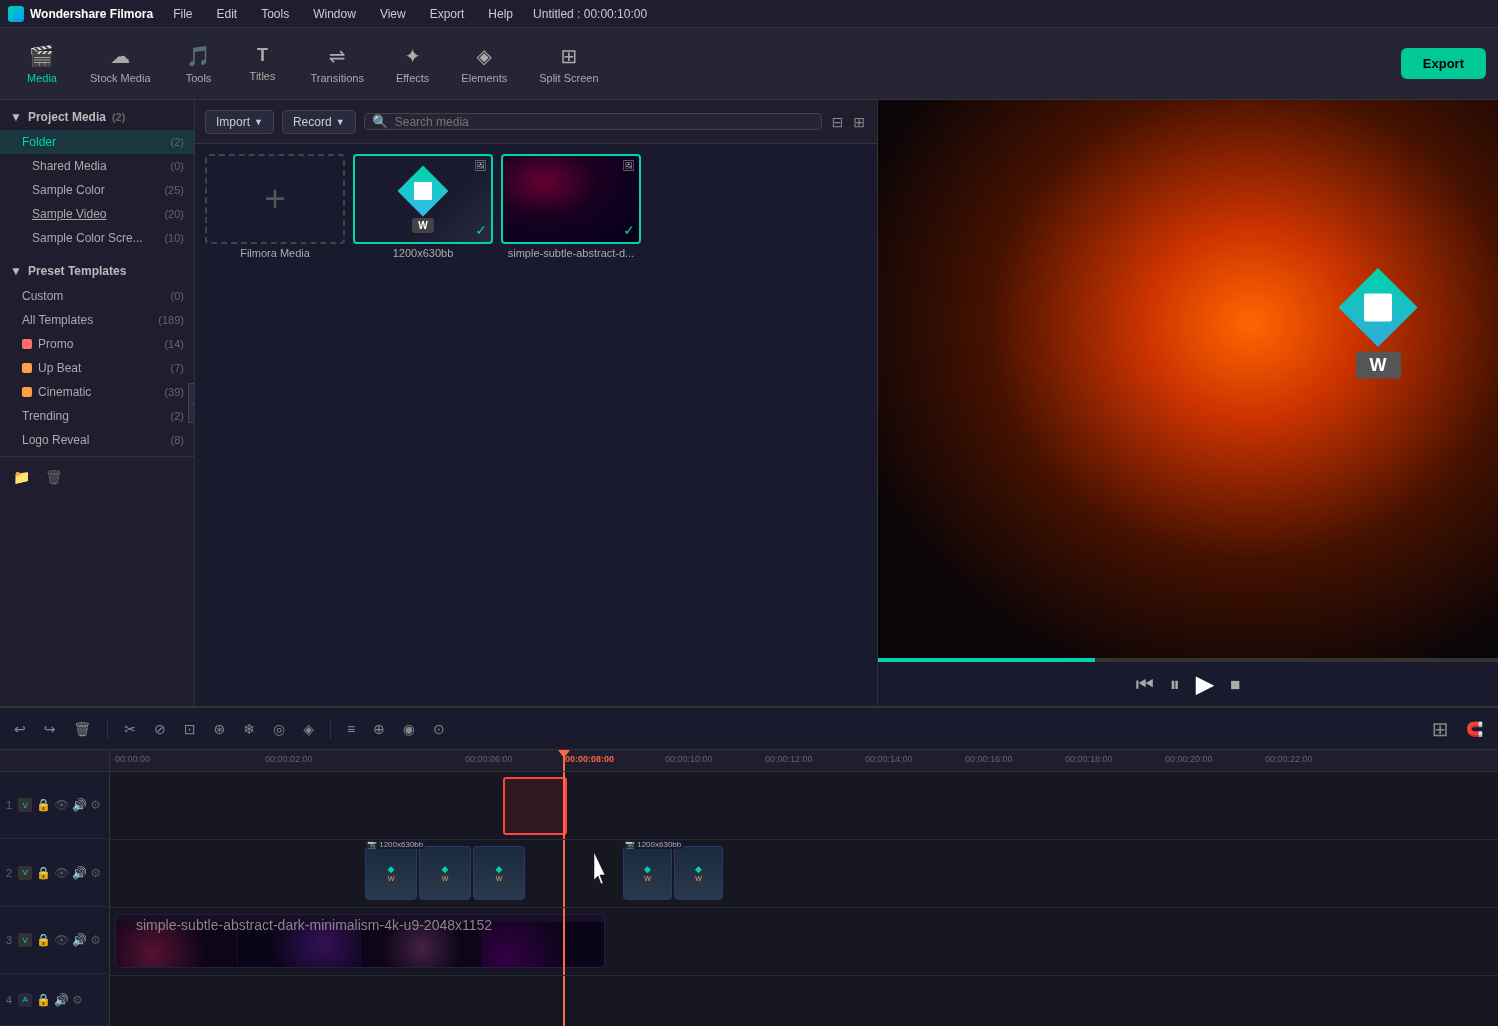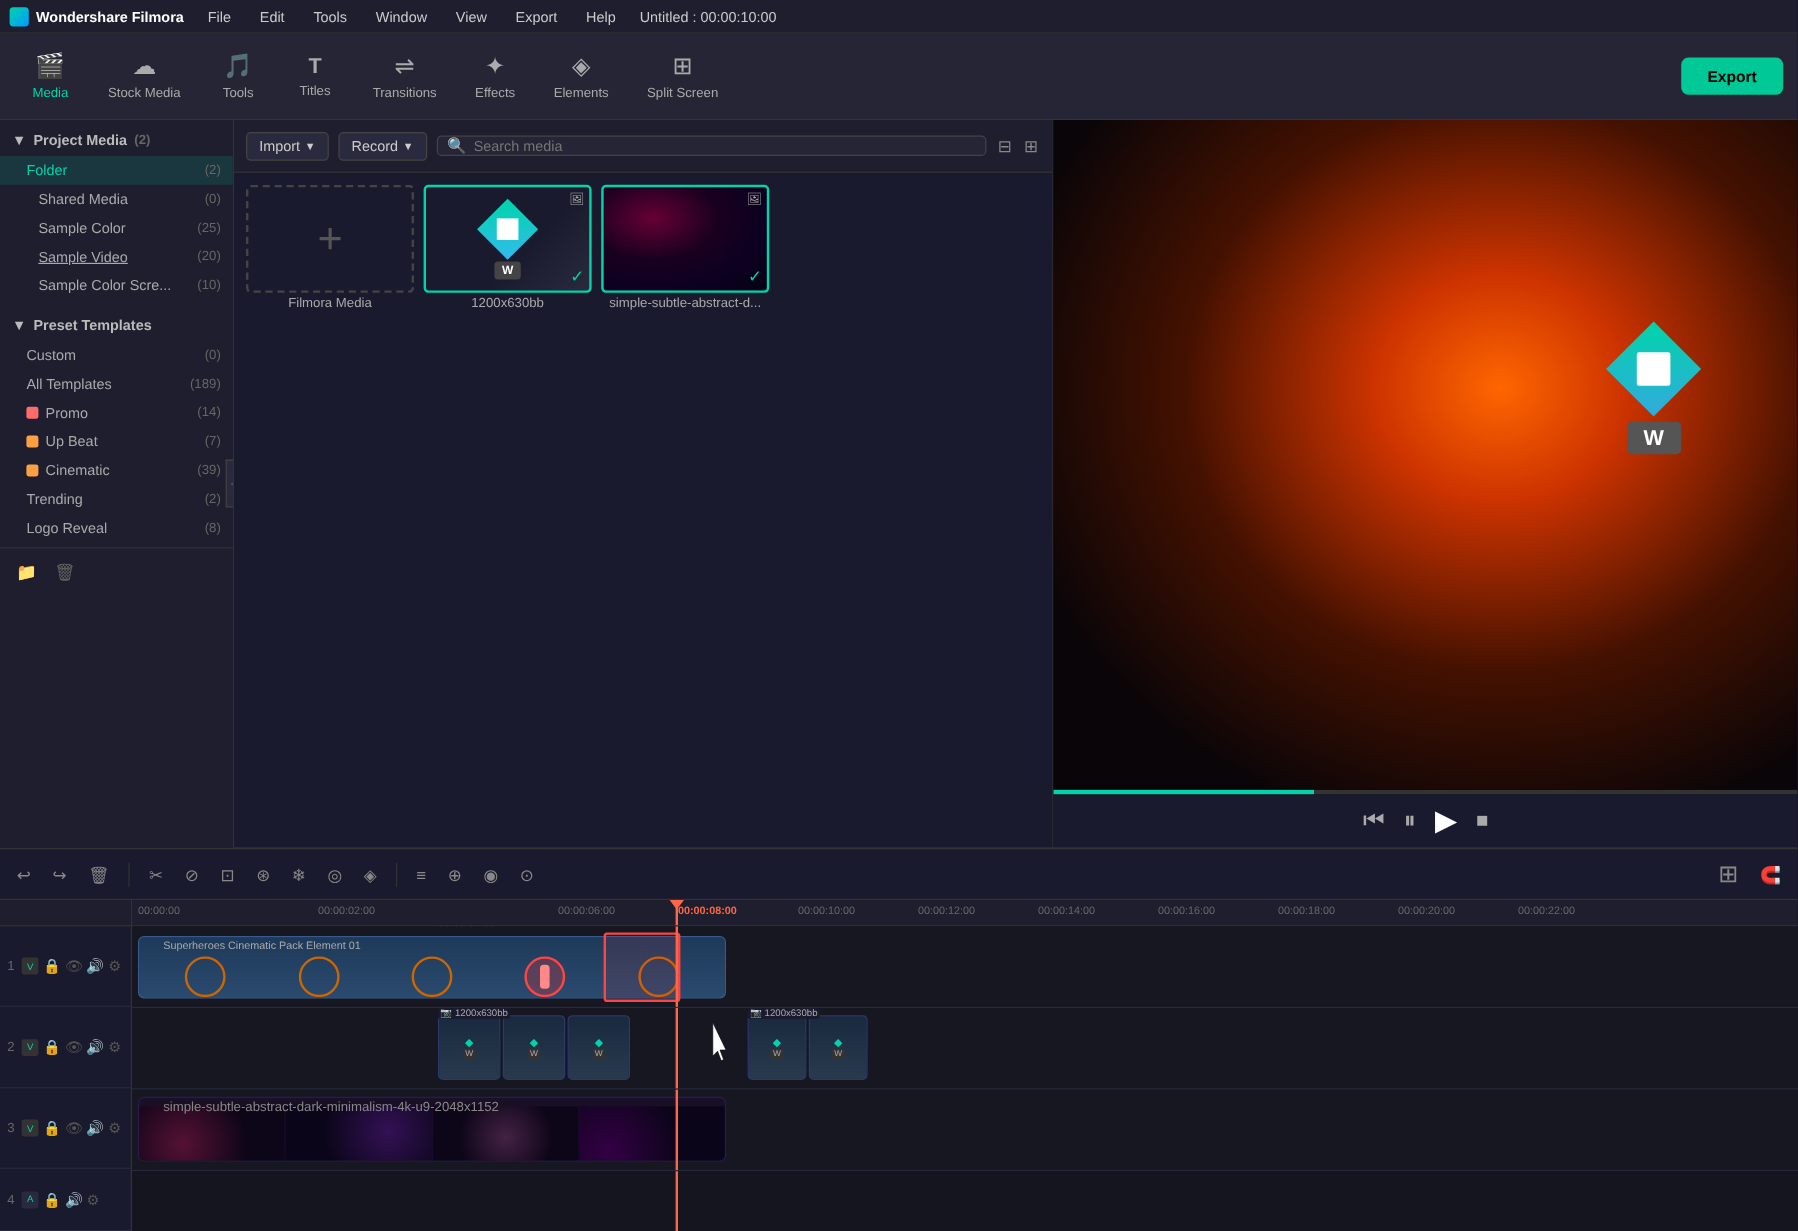--- a/index.html
+++ b/index.html
@@ -401,32 +401,20 @@
           <span style="position:absolute;left:1055px;top:4px;">00:00:20:00</span>
           <span style="position:absolute;left:1155px;top:4px;">00:00:22:00</span>
         </div>
 
         <div style="position:absolute;left:453px;top:0;width:2px;height:100%;background:#ff6644;z-index:10;">
           <div style="position:absolute;top:0;left:-5px;width:0;height:0;border-left:6px solid transparent;border-right:6px solid transparent;border-top:8px solid #ff6644;"></div>
         </div>
       </div>
 
       <div class="track-row" style="position:relative;min-width:1400px;">
-        <div style="position:absolute;left:5px;top:8px;height:52px;width:490px;background:linear-gradient(180deg,#1e3a5a 0%,#2a4a6e 100%);border-radius:5px;border:1px solid #3a5a8e;overflow:hidden;">
-          <div style="position:absolute;top:2px;left:20px;font-size:9px;color:#aaa;white-space:nowrap;overflow:hidden;max-width:460px;">Superheroes Cinematic Pack Element 01</div>
-          <div style="display:flex;align-items:center;justify-content:space-around;padding:0 8px;margin-top:18px;height:30px;">
-            <div style="width:34px;height:34px;border-radius:50%;border:2px solid #cc6600;background:transparent;"></div>
-            <div style="width:34px;height:34px;border-radius:50%;border:2px solid #cc6600;background:transparent;"></div>
-            <div style="width:34px;height:34px;border-radius:50%;border:2px solid #cc6600;background:transparent;"></div>
-            <div style="width:34px;height:34px;border-radius:50%;border:2px solid #ff4444;background:rgba(255,50,50,0.25);position:relative;">
-              <div style="position:absolute;top:50%;left:50%;transform:translate(-50%,-50%);width:8px;height:20px;background:#ff8888;border-radius:3px;"></div>
-            </div>
-            <div style="width:34px;height:34px;border-radius:50%;border:2px solid #cc6600;background:transparent;"></div>
-          </div>
-        </div>
 
         <div style="position:absolute;left:393px;top:5px;width:64px;height:58px;border:2px solid #ff4444;background:rgba(255,50,50,0.1);border-radius:3px;z-index:5;"></div>
 
         <div style="position:absolute;left:453px;top:0;width:2px;height:100%;background:#ff6644;z-index:10;"></div>
       </div>
 
       <div class="track-row" style="position:relative;min-width:1400px;">
 
         <div style="position:absolute;left:255px;top:6px;height:54px;width:250px;display:flex;gap:2px;">
 
@@ -464,21 +452,21 @@
           <svg width="20" height="40" viewBox="0 0 20 40">
               <path d="M4,2 L4,30 L8,26 L11,34 L13,33 L10,25 L15,25 Z" fill="white" stroke="#000" stroke-width="0.5"></path>
             </svg>
         </div>
 
         <div style="position:absolute;left:453px;top:0;width:2px;height:100%;background:#ff6644;z-index:10;"></div>
       </div>
 
       <div class="track-row" style="position:relative;min-width:1400px;">
         <div style="position:absolute;left:5px;top:6px;height:54px;width:490px;background:linear-gradient(180deg,#1a1028 0%,#0d0818 100%);border-radius:5px;border:1px solid #2a1a4e;overflow:hidden;display:flex;align-items:center;">
-          <div style="position:absolute;top:2px;left:20px;font-size:11px;color:#888;white-space:nowrap;overflow:hidden;max-width:460px;">simple-subtle-abstract-dark-minimalism-4k-u9-2048x1152</div>
+          <div style="position:absolute;top:2px;left:20px;font-size:14px;color:#888;white-space:nowrap;overflow:hidden;max-width:460px;">simple-subtle-abstract-dark-minimalism-4k-u9-2048x1152</div>
           <div style="display:flex;width:100%;height:100%;gap:0;margin-top:14px;">
             <div style="flex:1;background:radial-gradient(circle at 30% 60%,#551133 0%,#0d0518 60%);border-right:1px solid #1a0a2e;"></div>
             <div style="flex:1;background:radial-gradient(circle at 70% 40%,#331155 0%,#0a0518 60%);border-right:1px solid #1a0a2e;"></div>
             <div style="flex:1;background:radial-gradient(circle at 50% 50%,#442244 0%,#0d0518 60%);border-right:1px solid #1a0a2e;"></div>
             <div style="flex:1;background:radial-gradient(circle at 20% 70%,#330044 0%,#0a0518 60%);"></div>
           </div>
         </div>
 
         <div style="position:absolute;left:453px;top:0;width:2px;height:100%;background:#ff6644;z-index:10;"></div>
       </div>

